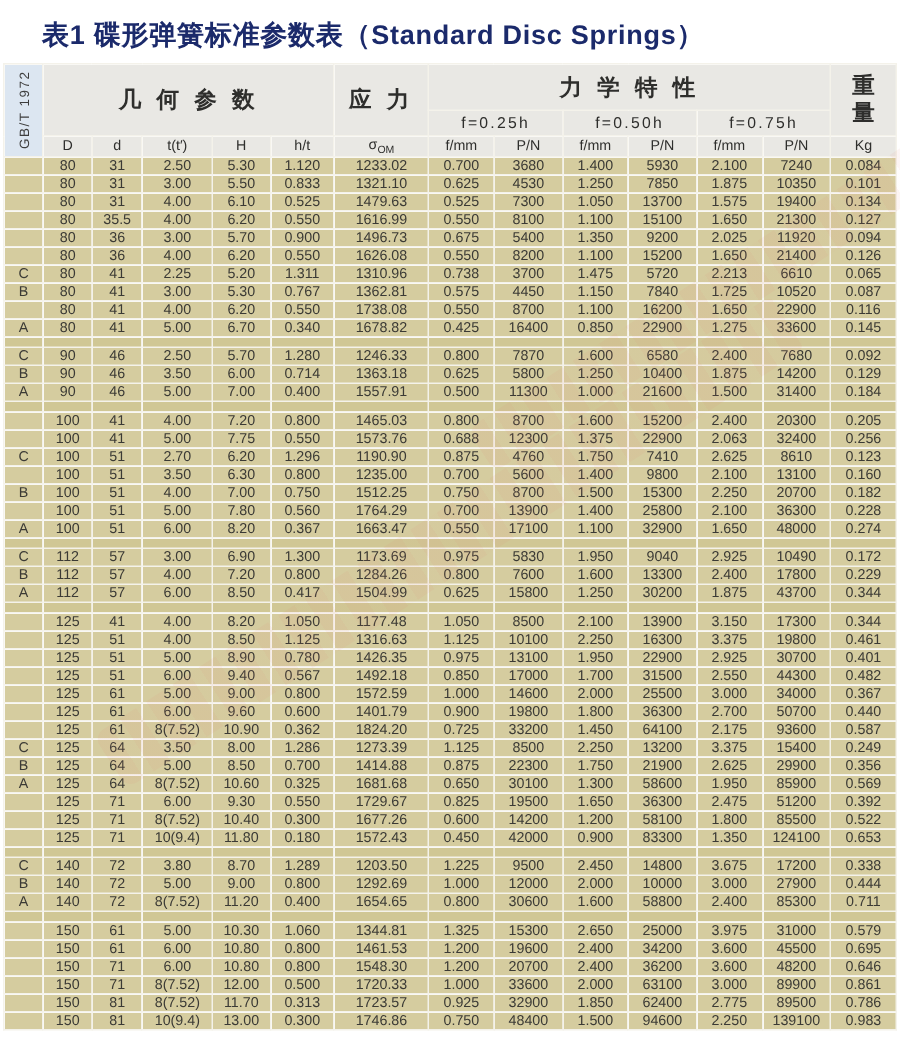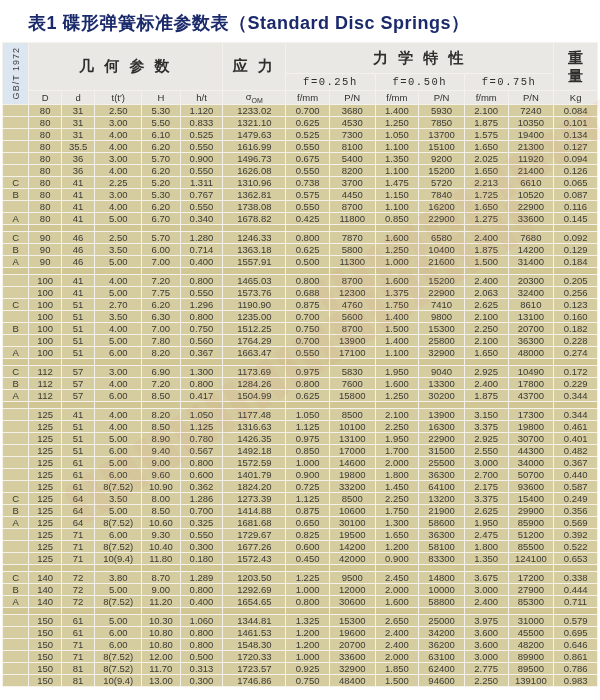--- a/index.html
+++ b/index.html
@@ -16,21 +16,21 @@
   table {
     border-collapse:collapse; table-layout:fixed;
     width:596px; margin:7px 2px 0 2px;
   }
   th,td {
     border:1px solid #f4f2ea; padding:0; text-align:center;
     overflow:hidden; white-space:nowrap;
   }
   thead th { background:#e9e8e4; color:#2e2e2c; font-weight:normal;text-align:center; }
   tr.h1 th { height:30px; }
-  tr.h2 th { height:16px;font-family:Liberation Mono, monospace; }
+  tr.h2 th { height:16px; }
   tr.h3 th { height:13px; font-size:9.5px; color:#2f2f2d; }
   .big { font-size:15px; font-weight:bold; letter-spacing:3px; }
   .weight { white-space:pre-line; line-height:1.15; letter-spacing:0; }
   .defl { font-size:10.5px; letter-spacing:1.5px; }
   .gb-cell { background:#dce6f1; vertical-align:middle; }
   .gb-text {
     writing-mode:vertical-rl; transform:rotate(180deg);
     font-size:9px; letter-spacing:1px; color:#3d3d3d; margin:0 auto;
   }
   tbody td {
@@ -249,21 +249,21 @@
       </tr>
       <tr>
         <td>A</td>
         <td>80</td>
         <td>41</td>
         <td>5.00</td>
         <td>6.70</td>
         <td>0.340</td>
         <td>1678.82</td>
         <td>0.425</td>
-        <td>11800</td>
+        <td>16400</td>
         <td>0.850</td>
         <td>22900</td>
         <td>1.275</td>
         <td>33600</td>
         <td>0.145</td>
       </tr>
       <tr class="sep">
         <td></td>
         <td></td>
         <td></td>
@@ -665,21 +665,21 @@
       </tr>
       <tr>
         <td>B</td>
         <td>125</td>
         <td>64</td>
         <td>5.00</td>
         <td>8.50</td>
         <td>0.700</td>
         <td>1414.88</td>
         <td>0.875</td>
-        <td>10600</td>
+        <td>22300</td>
         <td>1.750</td>
         <td>21900</td>
         <td>2.625</td>
         <td>29900</td>
         <td>0.356</td>
       </tr>
       <tr>
         <td>A</td>
         <td>125</td>
         <td>64</td>

